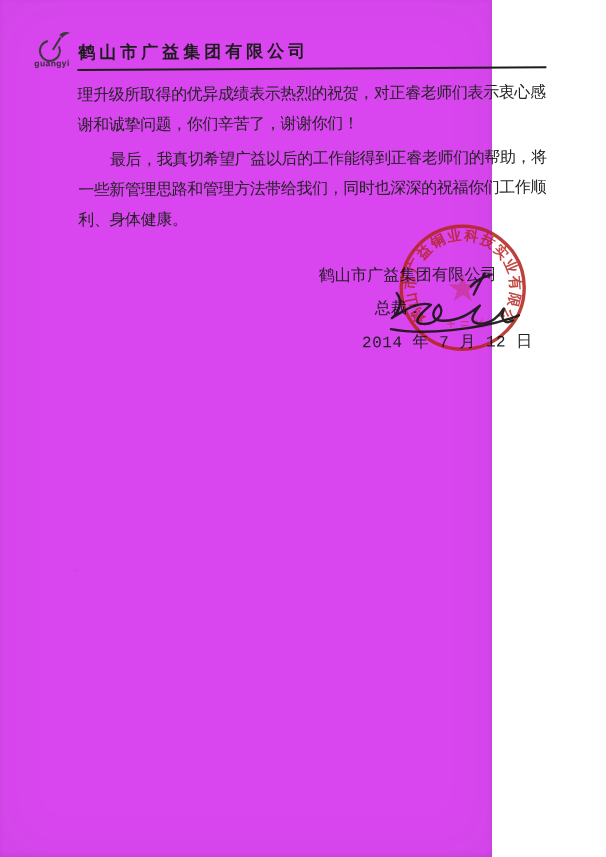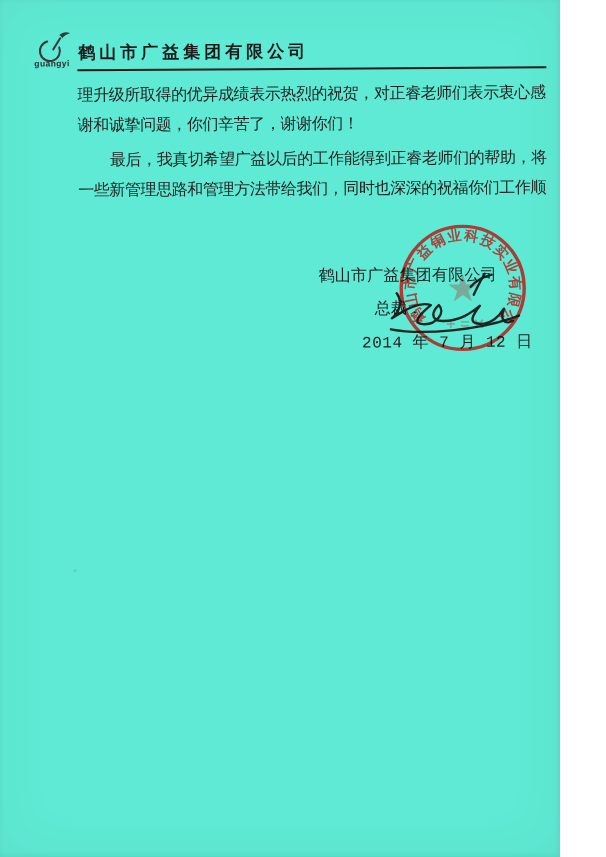--- a/index.html
+++ b/index.html
@@ -6,23 +6,23 @@
     margin: 0;
     padding: 0;
     width: 606px;
     height: 857px;
     background: #ffffff;
     overflow: hidden;
     font-family: "Liberation Serif", "DejaVu Serif", serif;
   }
   .page {
     position: relative;
-    width: 560px;
+    width: 492px;
     height: 857px;
-    background: #5eead4;
+    background: #d946ef;
     box-shadow: inset 0 0 55px rgba(90,90,85,0.06), inset -2px 0 6px rgba(0,0,0,0.03), inset 0 -2px 6px rgba(0,0,0,0.04);
   }
   .tilt {
     position: absolute;
     inset: 0;
     transform: rotate(-0.35deg);
     transform-origin: 50% 20%;
   }
   
   .logo {
@@ -156,20 +156,21 @@
       </g>
     </svg>
     <div class="logo-word">guangyi</div>
     <div class="header-company">鹤山市广益集团有限公司</div>
     <div class="header-rule"></div>
 
     <div class="bline" style="top:83px">理升级所取得的优异成绩表示热烈的祝贺，对正睿老师们表示衷心感</div>
     <div class="bline" style="top:113px">谢和诚挚问题，你们辛苦了，谢谢你们！</div>
     <div class="bline indented" style="top:148px">最后，我真切希望广益以后的工作能得到正睿老师们的帮助，将</div>
     <div class="bline" style="top:178px">一些新管理思路和管理方法带给我们，同时也深深的祝福你们工作顺</div>
+    <div class="bline" style="top:208px">利、身体健康。</div>
 
     <div class="closing-company">鹤山市广益集团有限公司</div>
     <div class="signer-title">总裁：</div>
     <div class="doc-date">2014 年 7 月 12 日</div>
 
     <svg class="seal" viewBox="0 0 136 136">
       <circle cx="68" cy="68" r="61.5" fill="none" stroke="#b3241f" stroke-width="3.4" opacity="0.95"></circle>
       <defs>
         <path id="sealArc" d="M 31.2 98.9 A 48 48 0 1 1 104.8 98.9" fill="none"></path>
       </defs>

